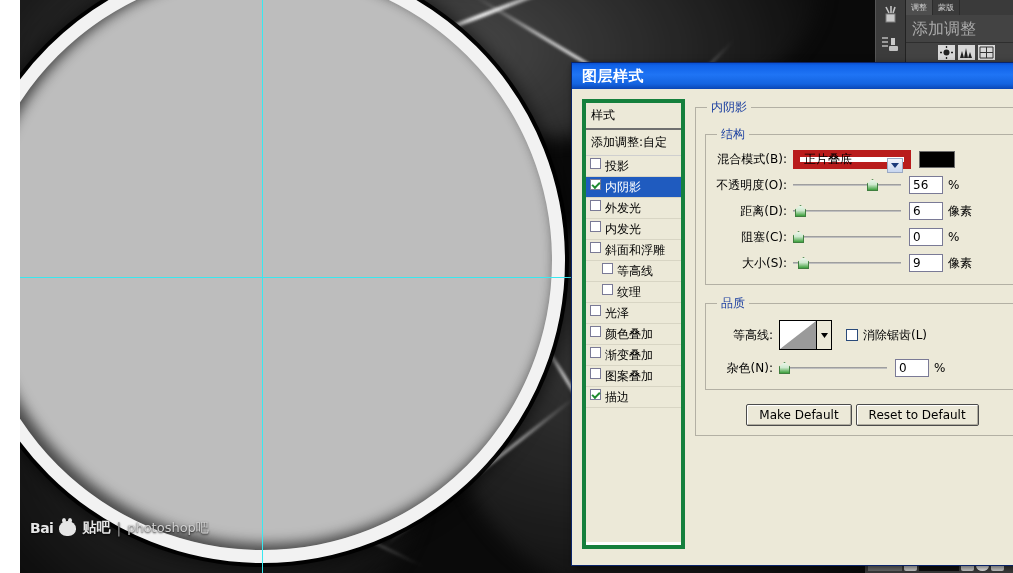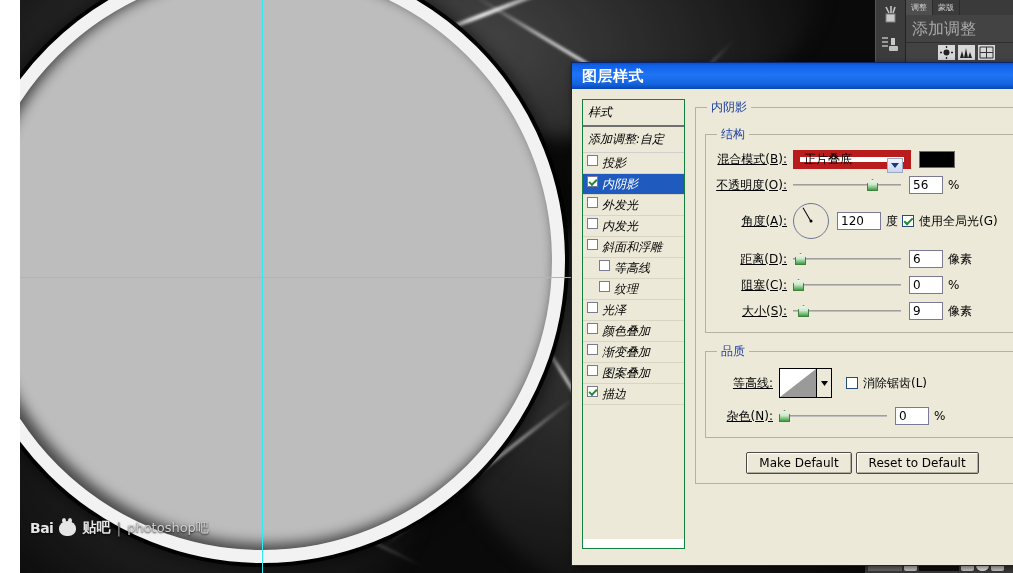--- a/index.html
+++ b/index.html
@@ -156,22 +156,22 @@
   .dlg-body {
     position: absolute; left: 0; top: 26px; right: 0; bottom: 0;
     background: #ece9d8;
     padding: 10px 0 0 10px;
     display: flex;
   }
 
   
   .styles-col { width: 103px; }
   .styles-box {
-    background: #fff; border: 1px solid #15803d;
-    height: 450px; width: 103px; font-style: italic;
+    background: #fff; border: 4px solid #15803d;
+    height: 450px; width: 103px;
   }
   .style-header {
     font-size: 12px; padding: 4px 5px; background: #ece9d8;
     border-bottom: 2px solid #6f6f6f;
   }
   .style-sub {
     font-size: 12px; padding: 4px 5px; background: #ece9d8;
     border-bottom: 1px solid #cfcfcf;
   }
   .style-row {
@@ -203,21 +203,21 @@
   fieldset.grp {
     border: 1px solid #b3b0a4; margin: 0 0 9px 0; padding: 6px 9px 9px 9px;
     position: relative;
   }
   fieldset.grp > legend {
     font-size: 12px; color: #1b3fa0; padding: 0 4px; margin-left: 2px;
   }
   fieldset.inner { margin-top: 4px; }
 
   .ctl-row { display: flex; align-items: center; margin-bottom: 6px; height: 20px; }
-  .lbl { font-size: 12px; color: #000; text-align: right; width: 72px; margin-right: 6px; white-space: nowrap; text-decoration: underline; }
+  .lbl { font-size: 12px; color: #000; text-align: right; width: 72px; margin-right: 6px; white-space: nowrap; }
   .lbl.narrow { width: 58px; }
 
   .combo {
     width: 118px; height: 19px; background: #fff; border: 7px solid #b91c1c;
     font-size: 12px; display: flex; align-items: center; padding-left: 4px;
     position: relative;
   }
   .combo-arrow {
     position: absolute; right: 1px; top: 1px; width: 16px; height: 15px;
     background: linear-gradient(180deg,#f2f5fb,#c7d6ef);
@@ -471,35 +471,20 @@
               <div class="slider">
                 <div class="track"></div>
                 <div class="knob" style="left:74px"></div>
               </div>
               <div class="numbox">
                 <span>56</span>
               </div>
               <span class="unit">%</span>
             </div>
 
-            <div class="ctl-row" style="height:40px; margin-bottom:8px;">
-              <span class="lbl">角度(A):</span>
-              <div class="dial">
-                <div class="hand"></div>
-                <div class="hub"></div>
-              </div>
-              <div class="numbox wide">
-                <span>120</span>
-              </div>
-              <span class="unit">度</span>
-              <span class="chk-inline">
-                <span class="chk-box on"></span>
-                <span>使用全局光(G)</span>
-              </span>
-            </div>
 
             <div class="ctl-row">
               <span class="lbl">距离(D):</span>
               <div class="slider">
                 <div class="track"></div>
                 <div class="knob" style="left:2px"></div>
               </div>
               <div class="numbox">
                 <span>6</span>
               </div>

